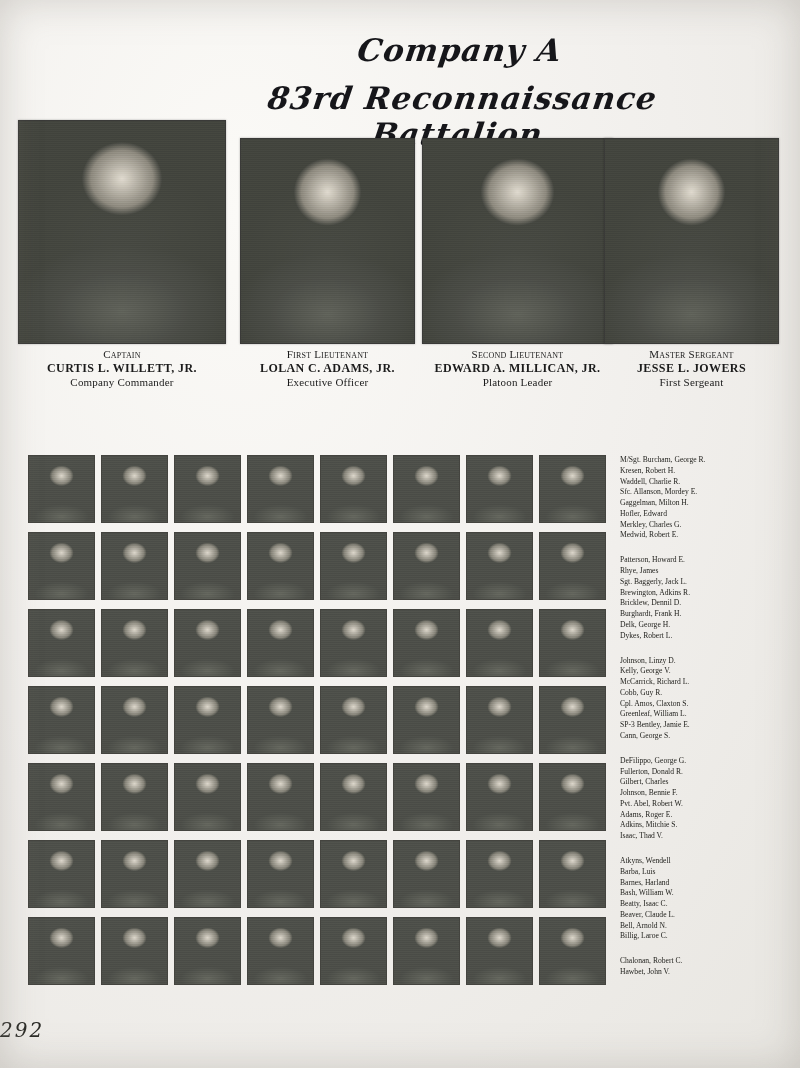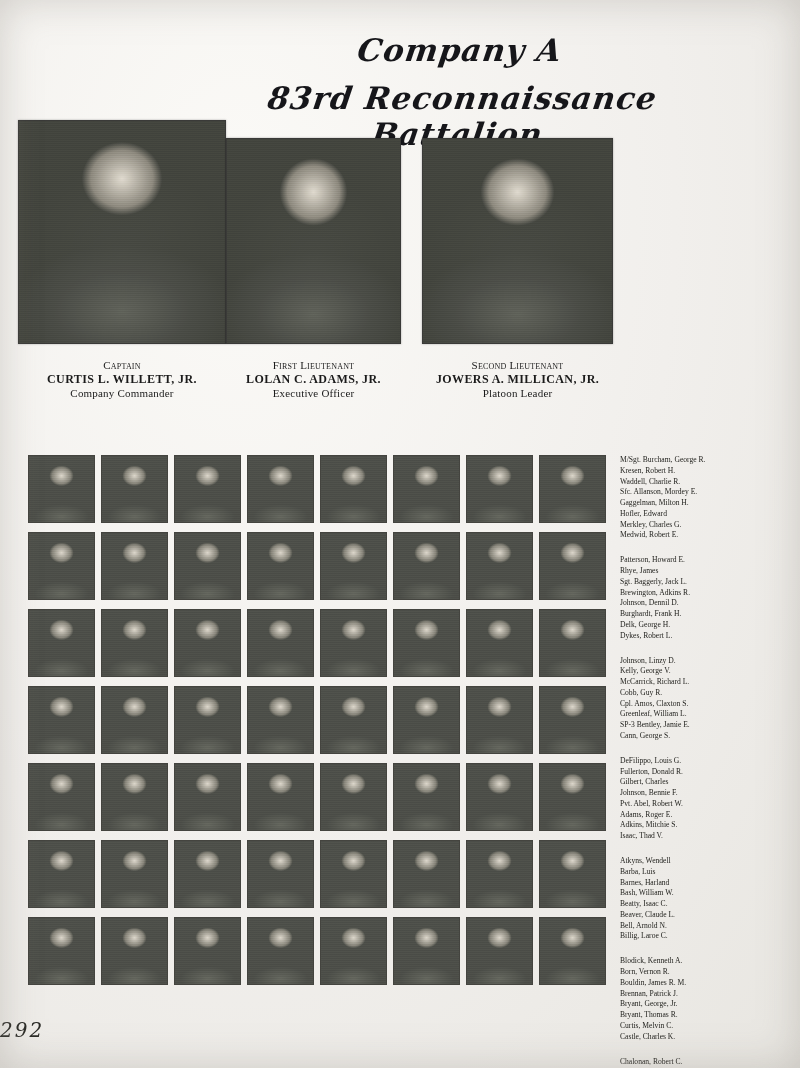--- a/index.html
+++ b/index.html
@@ -56,21 +56,21 @@
     text-align:center;
   }
   .officer .photo{
     position:relative;
     overflow:hidden;
     background:#6f6f6d;
     border:1px solid #3a3a38;
     box-shadow:0 0 2px rgba(0,0,0,.3);
   }
   .officer .caption{
-    margin-top:15px;
+    margin-top:4px;
     line-height:1.22;
     font-size:11.5px;
     letter-spacing:.2px;
   }
   .officer .caption .rank{font-variant:small-caps;font-size:11px;}
   .officer .caption .name{font-weight:bold;font-size:12px;letter-spacing:.4px;}
   .officer .caption .role{font-size:11px;}
 
   
   .face{
@@ -159,44 +159,55 @@
         <div class="face"></div>
         <div class="grain"></div>
       </div>
       <div class="caption">
         <div class="rank">Captain</div>
         <div class="name">CURTIS L. WILLETT, JR.</div>
         <div class="role">Company Commander</div>
       </div>
     </div>
 
-    <div class="officer" style="left:208px;top:18px;width:175px;">
+    <div class="officer" style="left:222px;top:18px;width:175px;">
       <div class="photo" style="height:204px;">
         <div class="face"></div>
         <div class="grain"></div>
       </div>
       <div class="caption">
         <div class="rank">First Lieutenant</div>
         <div class="name">LOLAN C. ADAMS, JR.</div>
         <div class="role">Executive Officer</div>
       </div>
     </div>
 
     <div class="officer" style="left:404px;top:18px;width:191px;">
       <div class="photo" style="height:204px;">
         <div class="face"></div>
         <div class="grain"></div>
       </div>
       <div class="caption">
         <div class="rank">Second Lieutenant</div>
-        <div class="name">JOWERS A. MILLICAN, JR.</div>
+        <div class="name">EDWARD A. MILLICAN, JR.</div>
         <div class="role">Platoon Leader</div>
       </div>
     </div>
 
+    <div class="officer" style="left:586px;top:18px;width:175px;">
+      <div class="photo" style="height:204px;">
+        <div class="face"></div>
+        <div class="grain"></div>
+      </div>
+      <div class="caption">
+        <div class="rank">Master Sergeant</div>
+        <div class="name">JESSE L. JOWERS</div>
+        <div class="role">First Sergeant</div>
+      </div>
+    </div>
 
   </div>
 
   <div class="grid-area" id="mug-grid">
       <div class="grid-row">
         <div class="mug">
           <div class="face"></div>
           <div class="grain"></div>
         </div>
         <div class="mug">
@@ -443,66 +454,56 @@
         <div>Gaggelman, Milton H.</div>
         <div>Hofler, Edward</div>
         <div>Merkley, Charles G.</div>
         <div>Medwid, Robert E.</div>
       </div>
       <div class="names-block">
         <div>Patterson, Howard E.</div>
         <div>Rhye, James</div>
         <div>Sgt. Baggerly, Jack L.</div>
         <div>Brewington, Adkins R.</div>
-        <div>Johnson, Dennil D.</div>
+        <div>Bricklew, Dennil D.</div>
         <div>Burghardt, Frank H.</div>
         <div>Delk, George H.</div>
         <div>Dykes, Robert L.</div>
       </div>
       <div class="names-block">
         <div>Johnson, Linzy D.</div>
         <div>Kelly, George V.</div>
         <div>McCarrick, Richard L.</div>
         <div>Cobb, Guy R.</div>
         <div>Cpl. Amos, Claxton S.</div>
         <div>Greenleaf, William L.</div>
         <div>SP-3 Bentley, Jamie E.</div>
         <div>Cann, George S.</div>
       </div>
       <div class="names-block">
-        <div>DeFilippo, Louis G.</div>
+        <div>DeFilippo, George G.</div>
         <div>Fullerton, Donald R.</div>
         <div>Gilbert, Charles</div>
         <div>Johnson, Bennie F.</div>
         <div>Pvt. Abel, Robert W.</div>
         <div>Adams, Roger E.</div>
         <div>Adkins, Mitchie S.</div>
         <div>Isaac, Thad V.</div>
       </div>
       <div class="names-block">
         <div>Atkyns, Wendell</div>
         <div>Barba, Luis</div>
         <div>Barnes, Harland</div>
         <div>Bash, William W.</div>
         <div>Beatty, Isaac C.</div>
         <div>Beaver, Claude L.</div>
         <div>Bell, Arnold N.</div>
         <div>Billig, Laroe C.</div>
       </div>
       <div class="names-block">
-        <div>Blodick, Kenneth A.</div>
-        <div>Born, Vernon R.</div>
-        <div>Bouldin, James R. M.</div>
-        <div>Brennan, Patrick J.</div>
-        <div>Bryant, George, Jr.</div>
-        <div>Bryant, Thomas R.</div>
-        <div>Curtis, Melvin C.</div>
-        <div>Castle, Charles K.</div>
-      </div>
-      <div class="names-block">
         <div>Chalonan, Robert C.</div>
         <div>Hawbet, John V.</div>
       </div>
     </div>
 
   <div class="page-number">292</div>
 
   <div class="edge-shadow"></div>
 </div>
 

